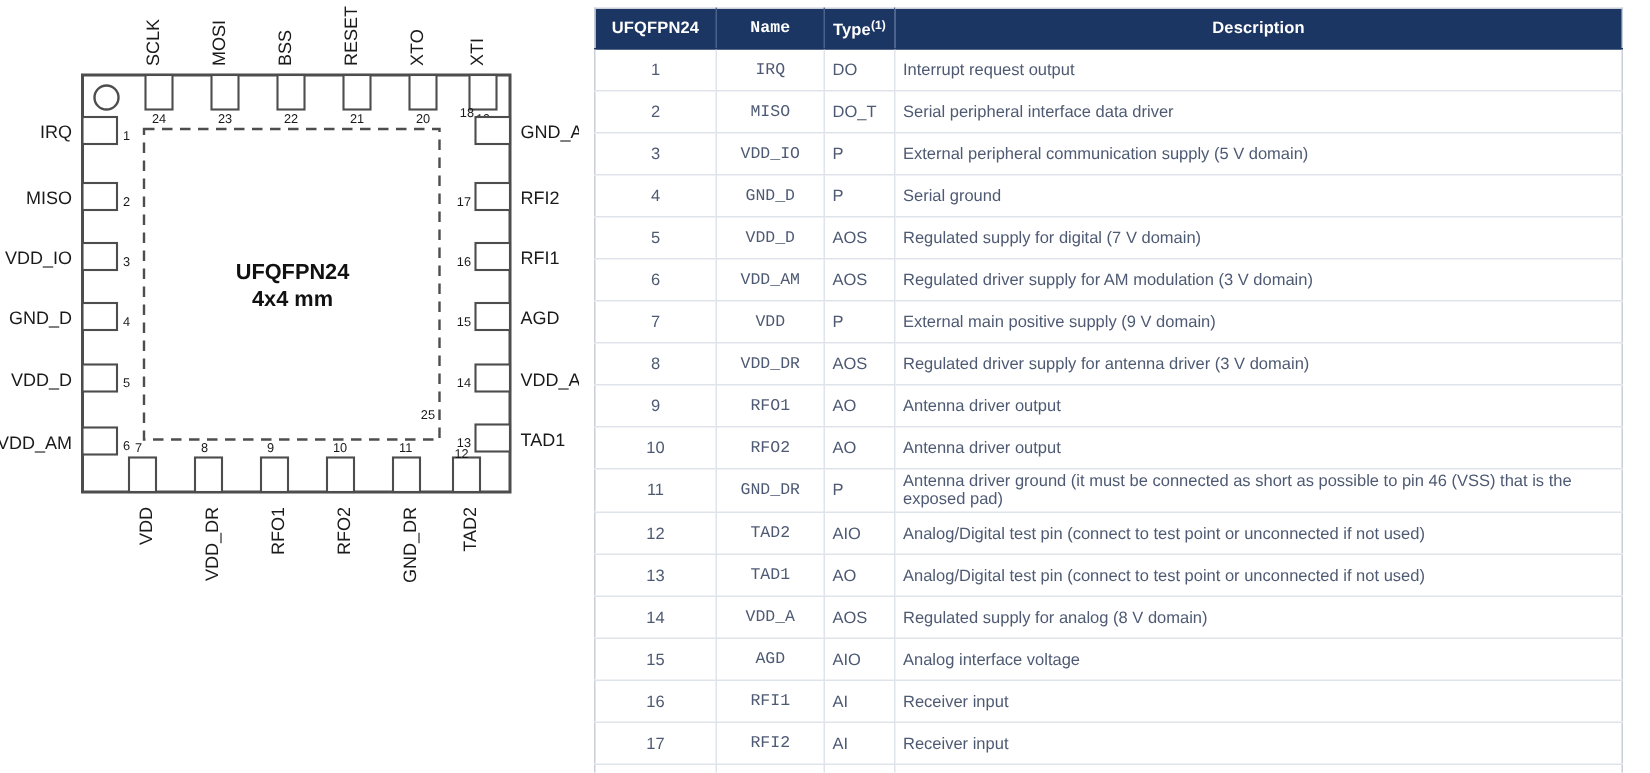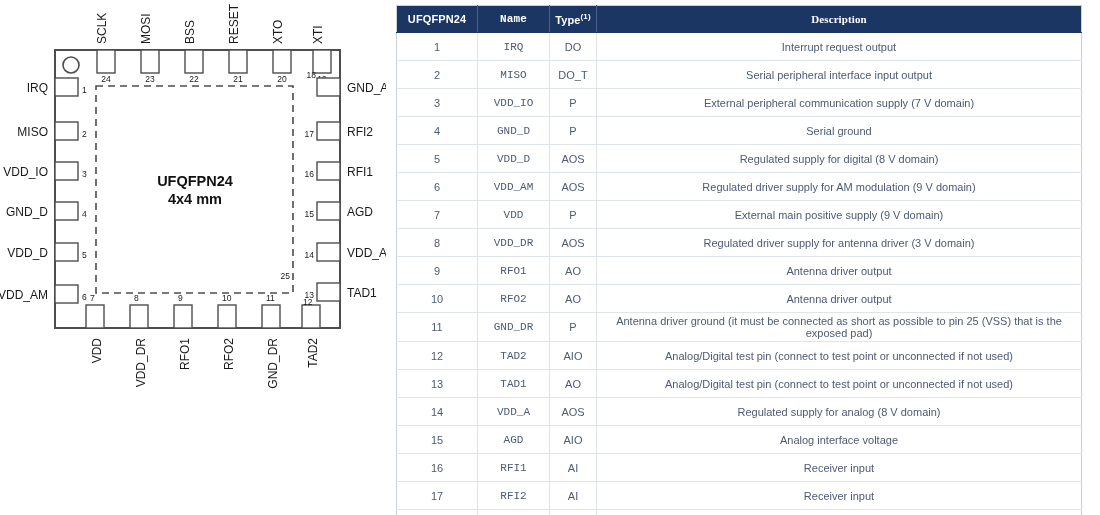--- a/index.html
+++ b/index.html
@@ -20,30 +20,30 @@
   .chip-name{font-family:"Liberation Sans",sans-serif;font-size:14.5px;font-weight:bold;fill:#111111;}
 
   
   #pin-table{position:absolute;left:396px;top:5px;width:686px;
              border-collapse:collapse;table-layout:fixed;
              border:1px solid #c9ced8;}
   #pin-table th{background:#1c3664;color:#ffffff;font-size:11px;font-weight:bold;
                 height:26px;padding:0 3px;text-align:center;
                 border-right:1px solid #4a618c;border-bottom:1px solid #1c3664;
                 letter-spacing:.1px;}
-  #pin-table th:last-child{border-right:none;font-family:Liberation Serif, serif;}
+  #pin-table th:last-child{border-right:none;}
   #pin-table td{font-size:11px;color:#4e5a73;height:23px;padding:2px 5px;
                 border-bottom:1px solid #dfe3ea;border-right:1px solid #dfe3ea;
                 vertical-align:middle;}
   #pin-table td:last-child{border-right:none;}
   #pin-table tr:last-child td{border-bottom:none;}
   .c-num{width:74px;text-align:center;}
   .c-name{width:65px;text-align:center;font-family:Liberation Mono, monospace;}
-  .c-type{width:40px;text-align:center;}
-  .c-desc{text-align:center;}
+  .c-type{width:40px;text-align:left;}
+  .c-desc{text-align:left;}
   .sup{font-size:8px;vertical-align:super;}
 </style>
 </head>
 <body>
 
 <div id="diagram">
   <svg width="386" height="515" viewBox="0 0 386 515" xmlns="http://www.w3.org/2000/svg">
 
     <rect class="pkg-outline" x="55" y="50" width="285" height="278"></rect>
 
@@ -175,45 +175,45 @@
       <tr>
         <td class="c-num">1</td>
         <td class="c-name">IRQ</td>
         <td class="c-type">DO</td>
         <td class="c-desc">Interrupt request output</td>
       </tr>
       <tr>
         <td class="c-num">2</td>
         <td class="c-name">MISO</td>
         <td class="c-type">DO_T</td>
-        <td class="c-desc">Serial peripheral interface input output</td>
+        <td class="c-desc">Serial peripheral interface data driver</td>
       </tr>
       <tr>
         <td class="c-num">3</td>
         <td class="c-name">VDD_IO</td>
         <td class="c-type">P</td>
-        <td class="c-desc">External peripheral communication supply (7 V domain)</td>
+        <td class="c-desc">External peripheral communication supply (5 V domain)</td>
       </tr>
       <tr>
         <td class="c-num">4</td>
         <td class="c-name">GND_D</td>
         <td class="c-type">P</td>
         <td class="c-desc">Serial ground</td>
       </tr>
       <tr>
         <td class="c-num">5</td>
         <td class="c-name">VDD_D</td>
         <td class="c-type">AOS</td>
-        <td class="c-desc">Regulated supply for digital (8 V domain)</td>
+        <td class="c-desc">Regulated supply for digital (7 V domain)</td>
       </tr>
       <tr>
         <td class="c-num">6</td>
         <td class="c-name">VDD_AM</td>
         <td class="c-type">AOS</td>
-        <td class="c-desc">Regulated driver supply for AM modulation (9 V domain)</td>
+        <td class="c-desc">Regulated driver supply for AM modulation (3 V domain)</td>
       </tr>
       <tr>
         <td class="c-num">7</td>
         <td class="c-name">VDD</td>
         <td class="c-type">P</td>
         <td class="c-desc">External main positive supply (9 V domain)</td>
       </tr>
       <tr>
         <td class="c-num">8</td>
         <td class="c-name">VDD_DR</td>
@@ -229,21 +229,21 @@
       <tr>
         <td class="c-num">10</td>
         <td class="c-name">RFO2</td>
         <td class="c-type">AO</td>
         <td class="c-desc">Antenna driver output</td>
       </tr>
       <tr>
         <td class="c-num">11</td>
         <td class="c-name">GND_DR</td>
         <td class="c-type">P</td>
-        <td class="c-desc">Antenna driver ground (it must be connected as short as possible to pin 25 (VSS) that is the exposed pad)</td>
+        <td class="c-desc">Antenna driver ground (it must be connected as short as possible to pin 46 (VSS) that is the exposed pad)</td>
       </tr>
       <tr>
         <td class="c-num">12</td>
         <td class="c-name">TAD2</td>
         <td class="c-type">AIO</td>
         <td class="c-desc">Analog/Digital test pin (connect to test point or unconnected if not used)</td>
       </tr>
       <tr>
         <td class="c-num">13</td>
         <td class="c-name">TAD1</td>

